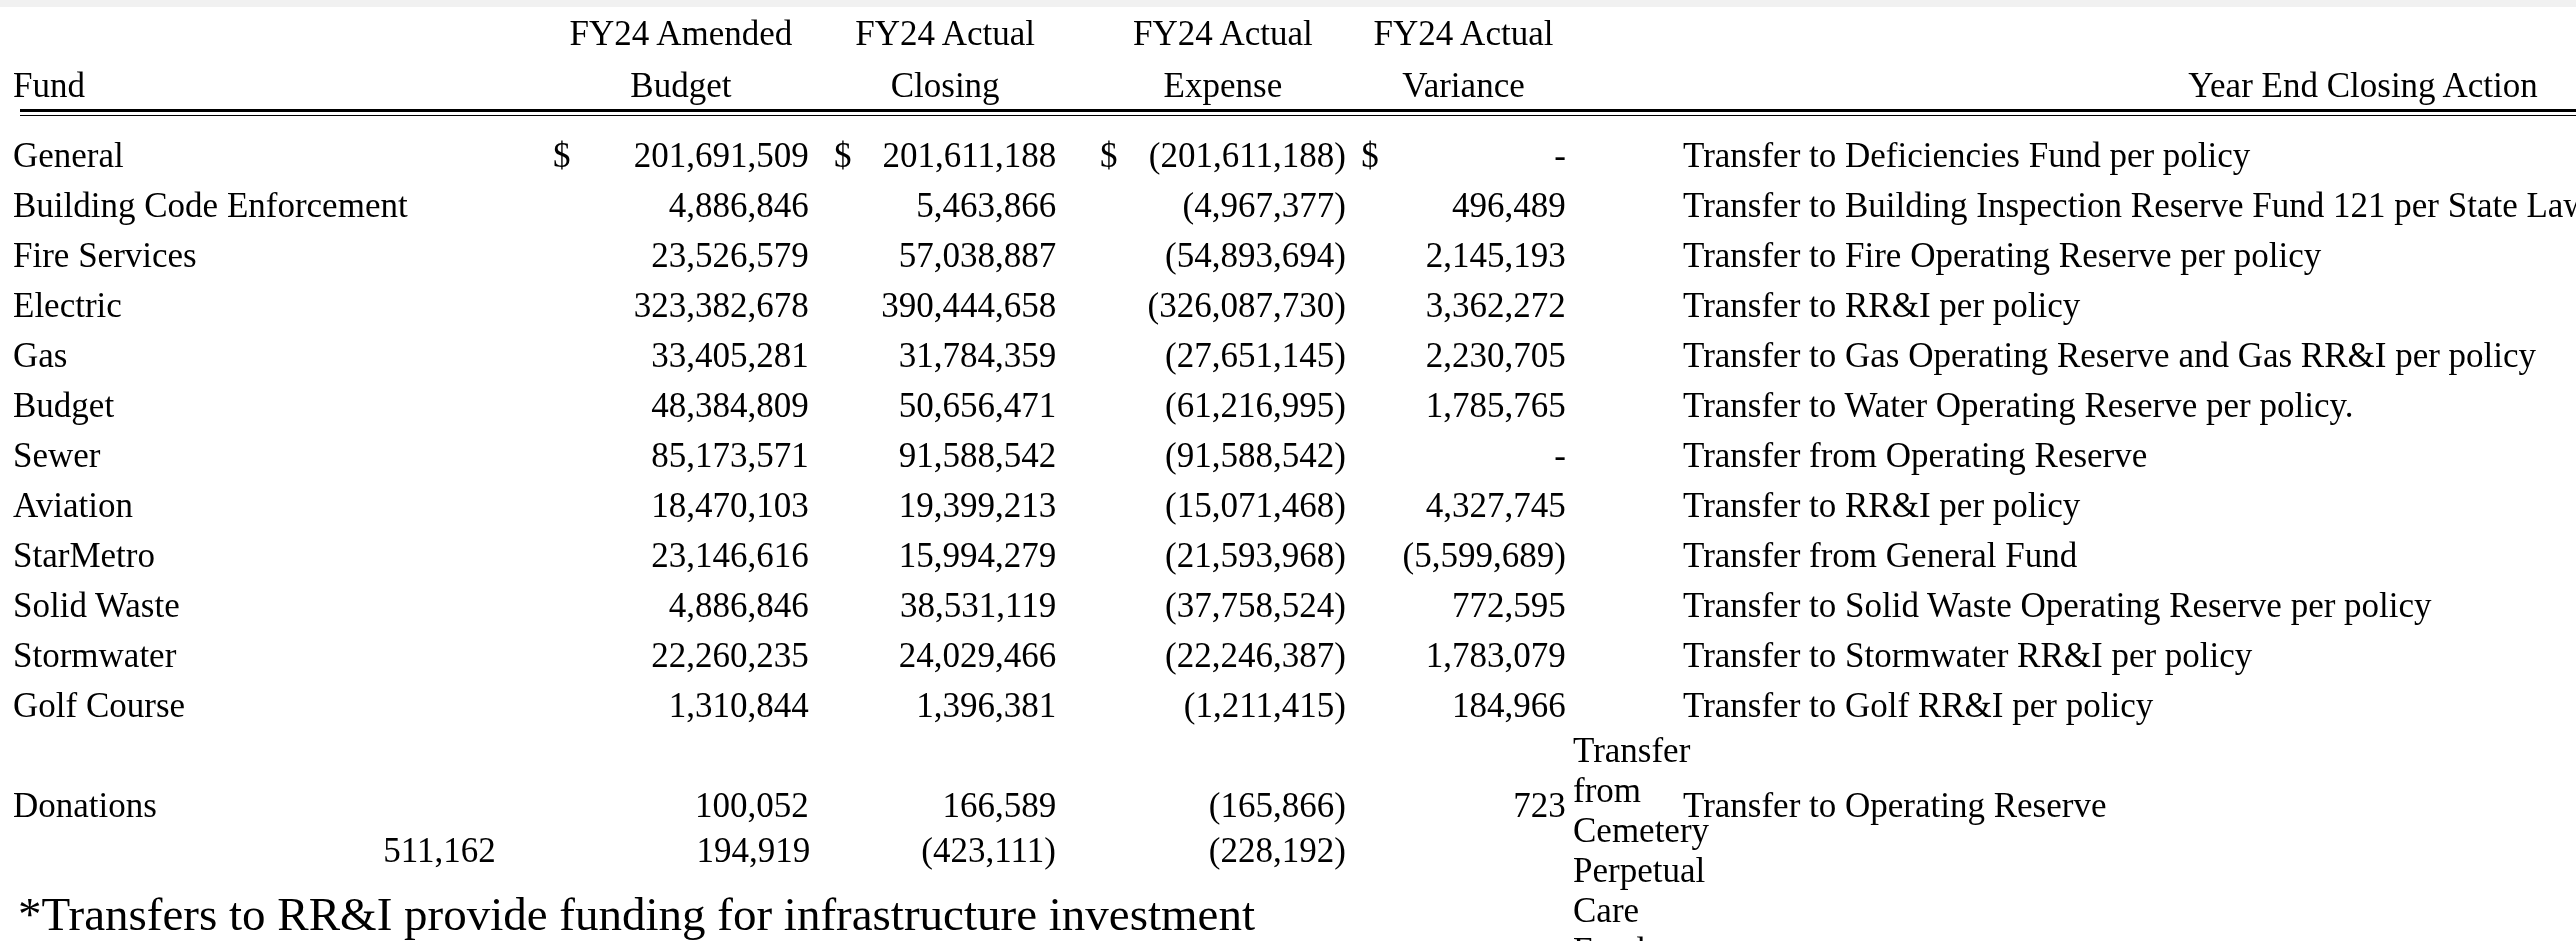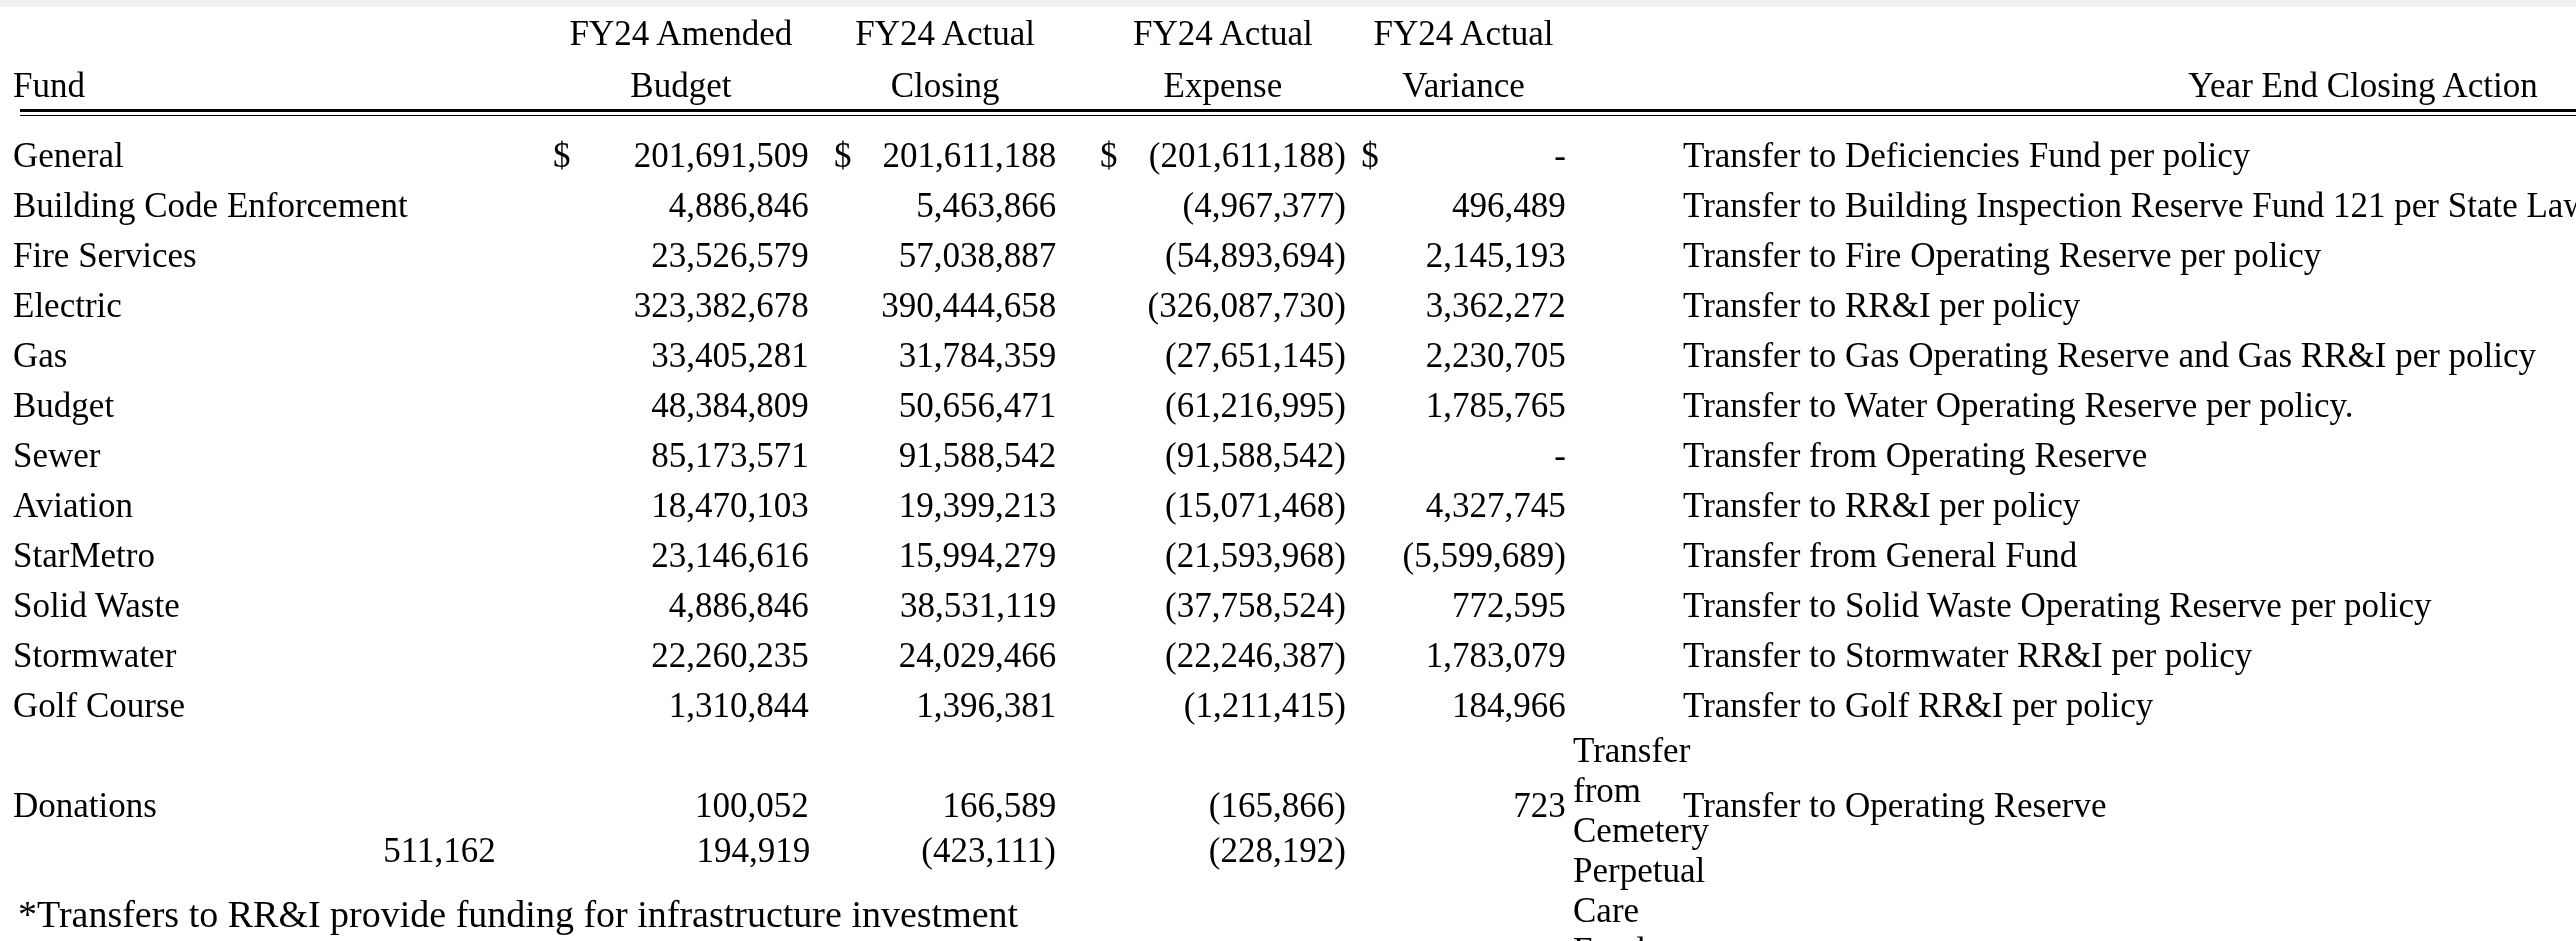--- a/index.html
+++ b/index.html
@@ -38,21 +38,21 @@
     width:3036px;height:2.6px;
     border-top:3.1px solid #000;
     border-bottom:1px solid #000;
   }
   .rows{position:absolute;top:131px;left:0;width:3097px;}
   .rows .grid{height:50px;}
   .money{display:flex;justify-content:space-between;align-items:baseline;white-space:nowrap;}
   .money .val{margin-left:auto;text-align:center;}
   .footnote{
     position:absolute;left:18px;top:894px;
-    font-size:38px;line-height:40px;white-space:nowrap;
+    font-size:47px;line-height:40px;white-space:nowrap;
   }
 </style>
 </head>
 <body>
 
 <div class="page">
 
   <div class="topstrip"></div>
 
   <div class="header-block">

